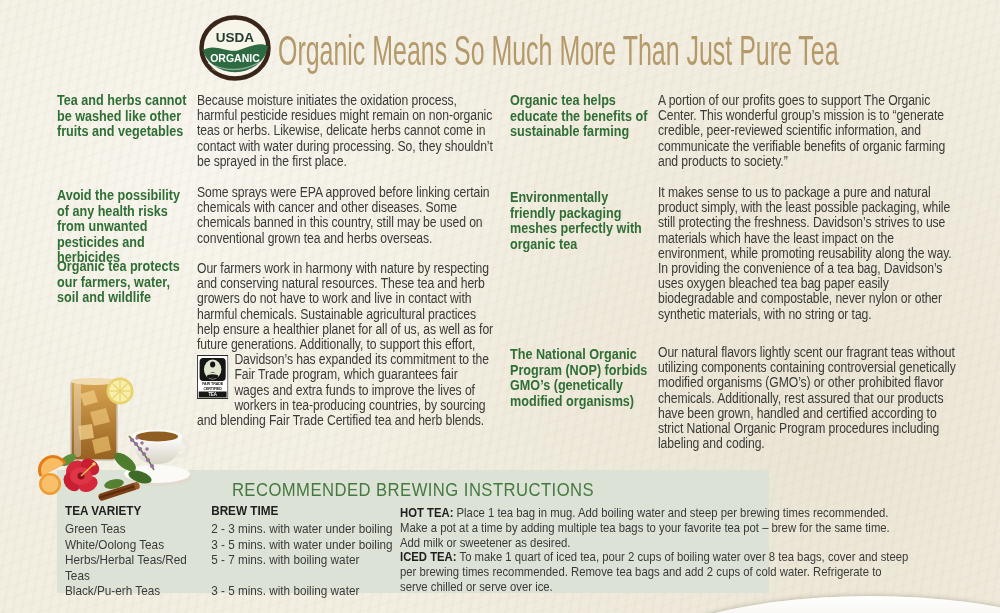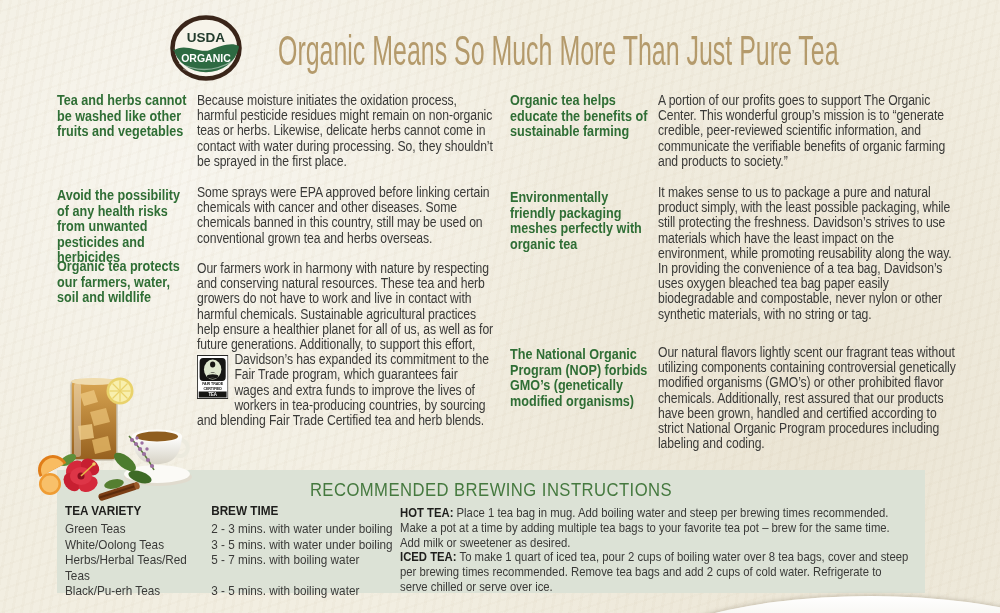--- a/index.html
+++ b/index.html
@@ -18,39 +18,39 @@
       radial-gradient(circle at 18% 28%, rgba(255,255,255,.45), transparent 42%),
       radial-gradient(circle at 82% 72%, rgba(205,190,160,.20), transparent 48%);
   }
   .abs{position:absolute;}
   
   .headline{
     left:278px; top:26px; white-space:nowrap; z-index:2;
     font-size:43px; font-weight:400; color:#b49a6b;
     transform:scaleX(0.58); transform-origin:left top;
   }
-  .usda{left:169px; top:15px; z-index:2;}
+  .usda{left:198px; top:15px; z-index:2;}
   
   .cond{transform:scaleX(0.87); transform-origin:0 0;}
   .ghead{
     font-size:14.5px; font-weight:700; line-height:15.5px; color:#2f6e35; z-index:2;
   }
   .body-p{
     font-size:14px; line-height:15.2px; color:#3a3a38; z-index:2; letter-spacing:-0.1px;
   }
   .gh1{left:57px; width:158px;}
   .gh3{left:510px; width:163px;}
   .bp1{left:197px; width:341px;}
   .bp2{left:658px; width:346px;}
   .ft-seal{float:left; width:36px; height:44px; margin:3px 7px 0 0;}
   
   .collage{left:28px; top:374px; width:164px; height:132px; z-index:4;}
   
   .panel{
-    left:57px; top:470px; width:868px; height:123px; z-index:1;
+    left:57px; top:470px; width:712px; height:123px; z-index:1;
     background:#dce2d6;
   }
   .panel-title{
     position:absolute; left:0; top:9px; width:100%; text-align:center;
     font-size:18.5px; font-weight:400; letter-spacing:.5px; color:#45793f;
     transform:scaleX(0.9); transform-origin:50% 0;
   }
   .brew-table{
     position:absolute; left:8px; top:33px; width:385px;
     font-size:13.5px; line-height:15.4px;

